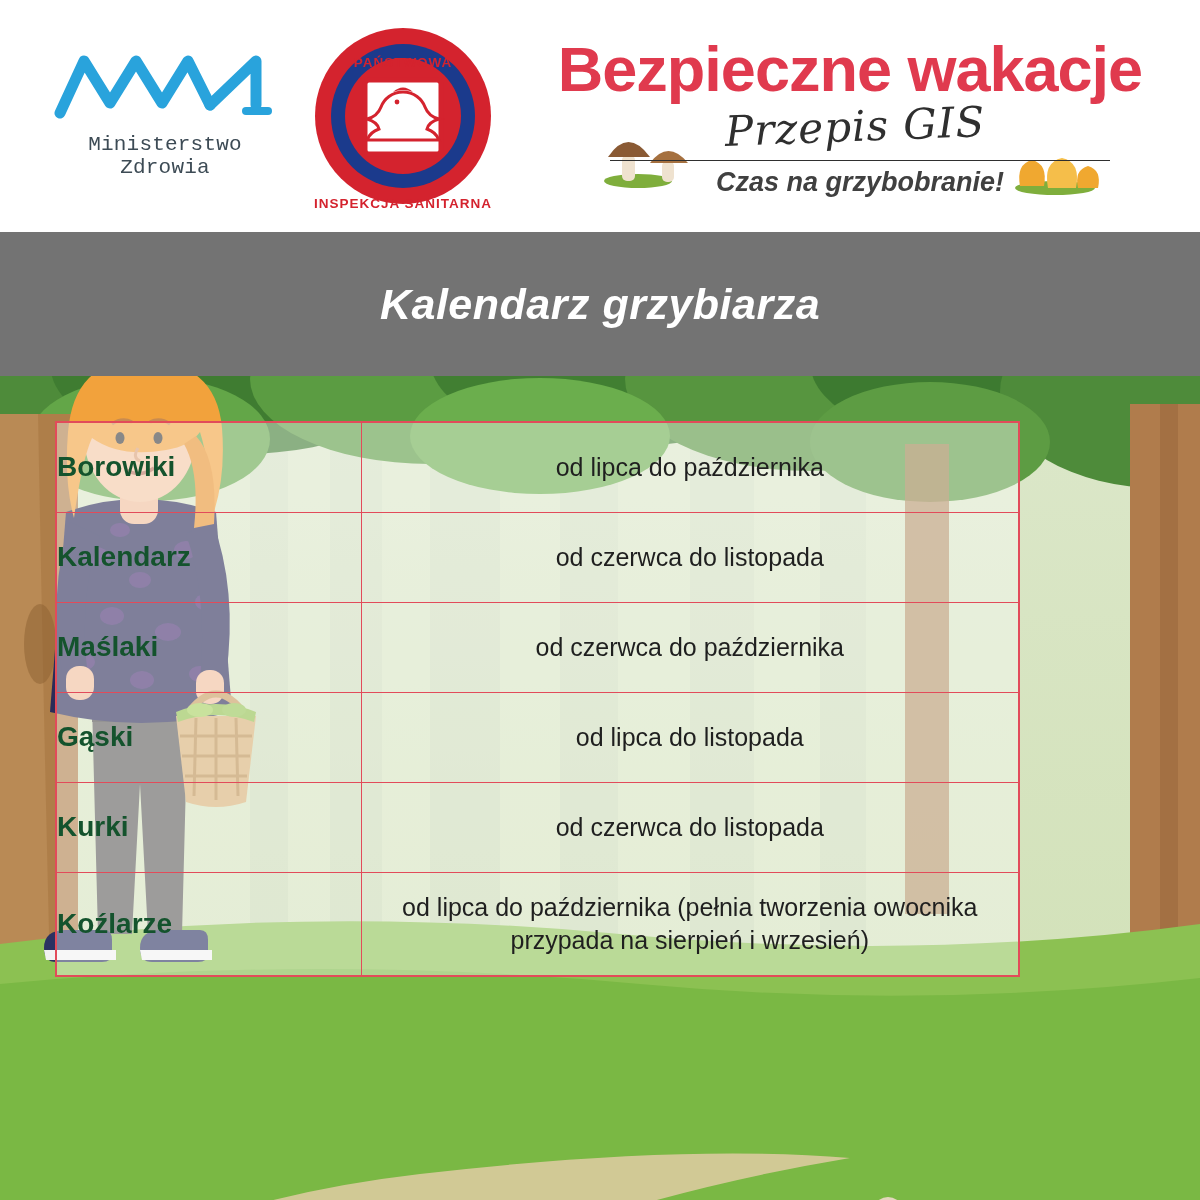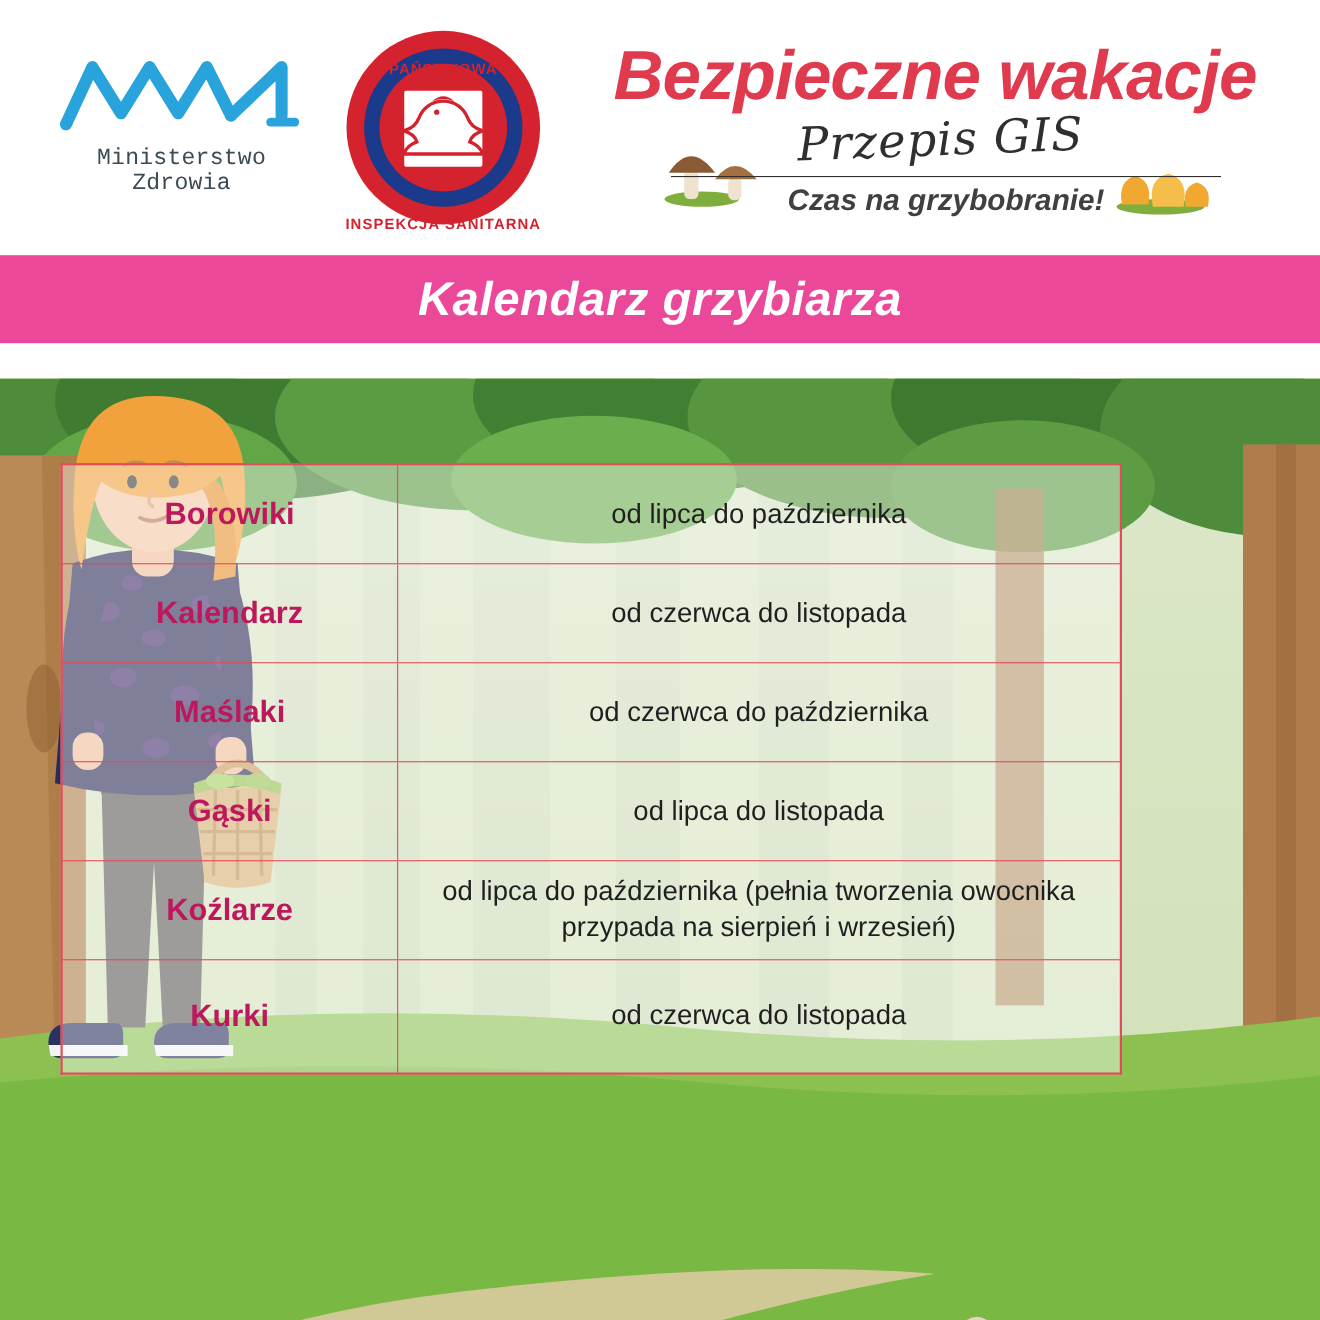--- a/index.html
+++ b/index.html
@@ -51,21 +51,21 @@
   .seal-top-label { top: 13px; }
   .seal-bottom-label { bottom: 11px; }
 
   
   .campaign {
     position: absolute; left: 520px; top: 22px; width: 660px; height: 190px;
   }
   .campaign-title {
     position: absolute; left: 0; top: 16px; width: 660px;
     text-align: center;
-    font-size: 63px; font-weight: bold; font-style: italic;
+    font-size: 63px; font-weight: bold; 
     color: #e03a4e; letter-spacing: -1px;
     text-shadow: 2px 2px 0 #ffffff;
     line-height: 1;
   }
   .campaign-script {
     position: absolute; left: 155px; top: 80px; width: 360px;
     text-align: center;
     font-size: 42px; color: #2f2f2f;
     font-family: "DejaVu Serif", serif;
     font-style: italic;
@@ -85,22 +85,22 @@
   .mushroom-deco-left {
     position: absolute; left: 80px; top: 95px; width: 110px; height: 75px;
   }
   .mushroom-deco-right {
     position: absolute; left: 480px; top: 112px; width: 110px; height: 62px;
   }
 
   
   .banner {
     position: absolute; top: 232px; left: 0;
-    width: 1200px; height: 80px;
-    background: #ec4899;
+    width: 1200px; height: 144px;
+    background: #737373;
     z-index: 5;
     display: flex; align-items: center; justify-content: center;
   }
   .banner-title {
     font-size: 43px; font-weight: bold; font-style: italic; color: #ffffff;
     letter-spacing: .5px;
   }
 
   
   .scene {
@@ -119,22 +119,22 @@
     border-collapse: collapse;
     background: rgba(255,255,255,0.40);
     z-index: 4;
   }
   .calendar tr { border-bottom: 1.5px solid #e24b5a; }
   .calendar tr:last-child { border-bottom: none; }
   .calendar td { padding: 0; vertical-align: middle; }
   .cal-name {
     width: 305px;
     border-right: 1.5px solid #e24b5a;
-    text-align: center;
-    font-size: 28px; font-weight: bold; color: #be185d;
+    text-align: left;
+    font-size: 28px; font-weight: bold; color: #14532d;
     height: 90px;
   }
   .cal-period {
     text-align: center;
     font-size: 25px; color: #1f1f1f;
     padding: 6px 28px;
     line-height: 1.32;
     margin-left: 31px;
   }
   .calendar tr:last-child .cal-name,
@@ -402,23 +402,23 @@
         </tr>
         <tr>
           <td class="cal-name">Maślaki</td>
           <td class="cal-period">od czerwca do października</td>
         </tr>
         <tr>
           <td class="cal-name">Gąski</td>
           <td class="cal-period">od lipca do listopada</td>
         </tr>
         <tr>
+          <td class="cal-name">Kurki</td>
+          <td class="cal-period">od czerwca do listopada</td>
+        </tr>
+        <tr>
           <td class="cal-name">Koźlarze</td>
           <td class="cal-period">od lipca do października (pełnia tworzenia owocnika przypada na sierpień i wrzesień)</td>
-        </tr>
-        <tr>
-          <td class="cal-name">Kurki</td>
-          <td class="cal-period">od czerwca do listopada</td>
         </tr>
       </tbody>
     </table>
   </div>
 </div>
 
 </body></html>

